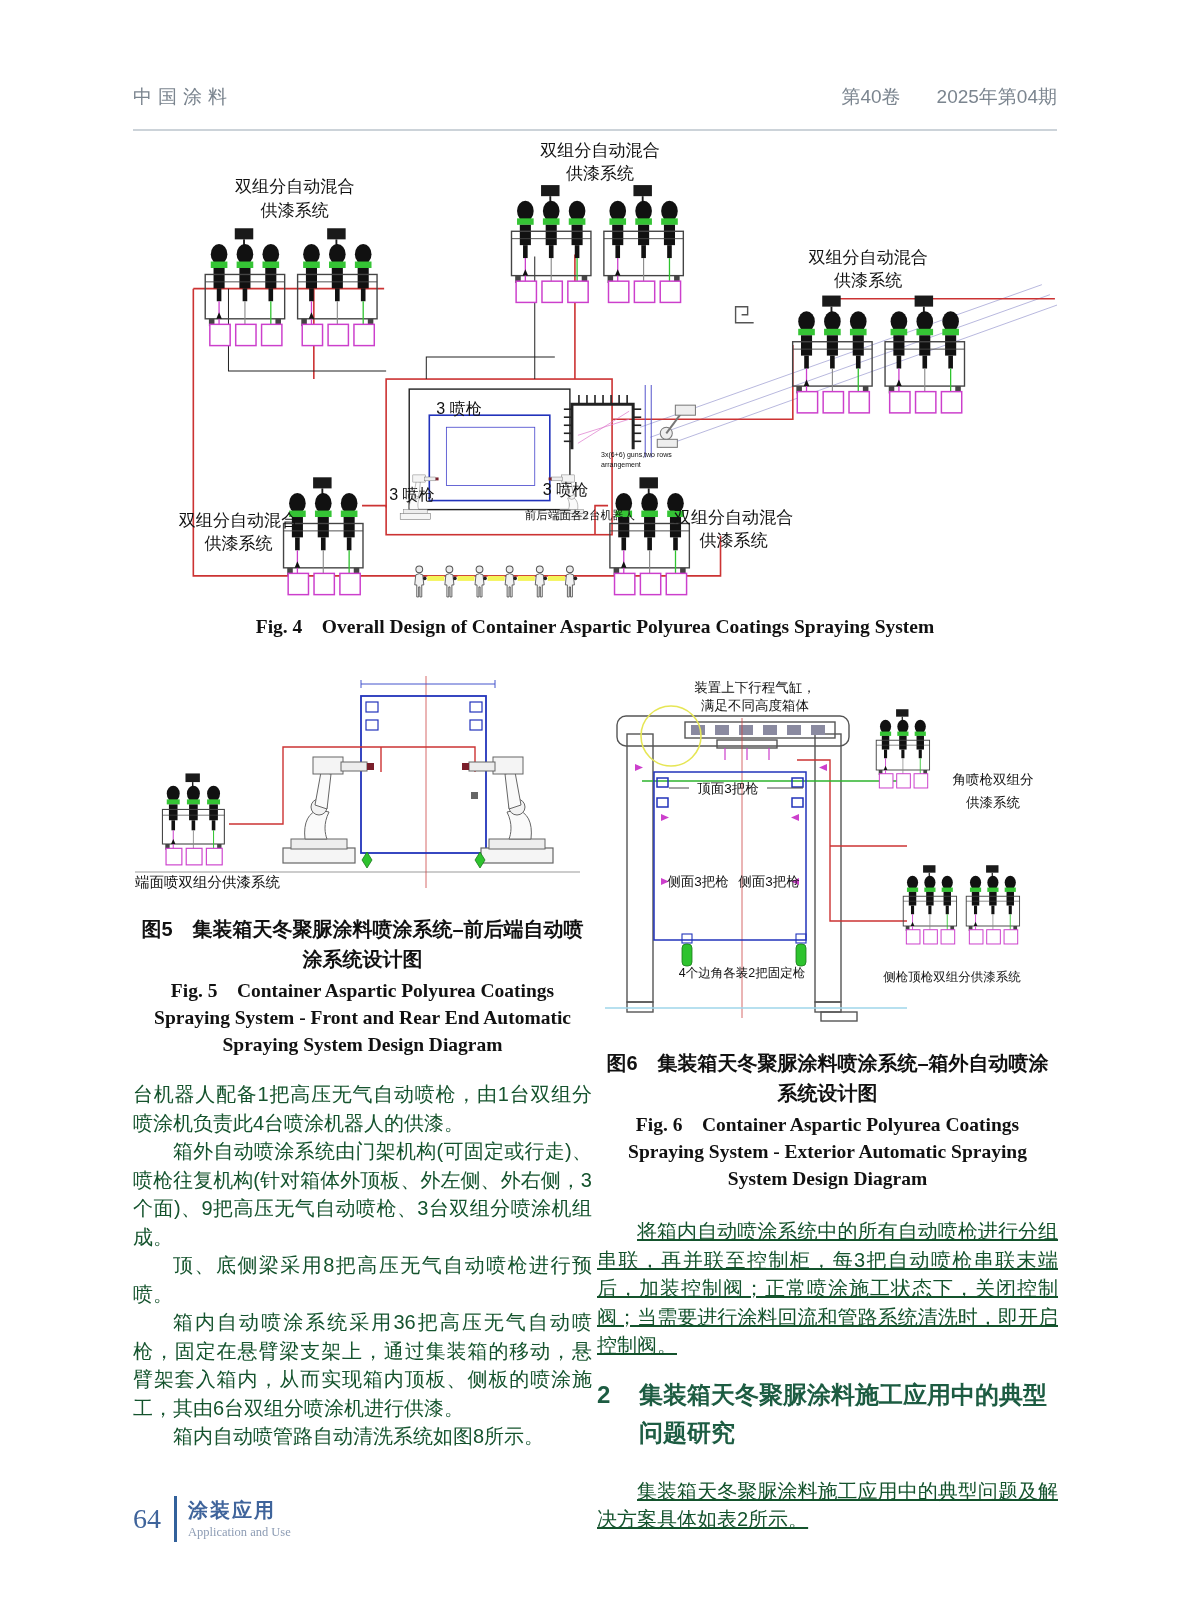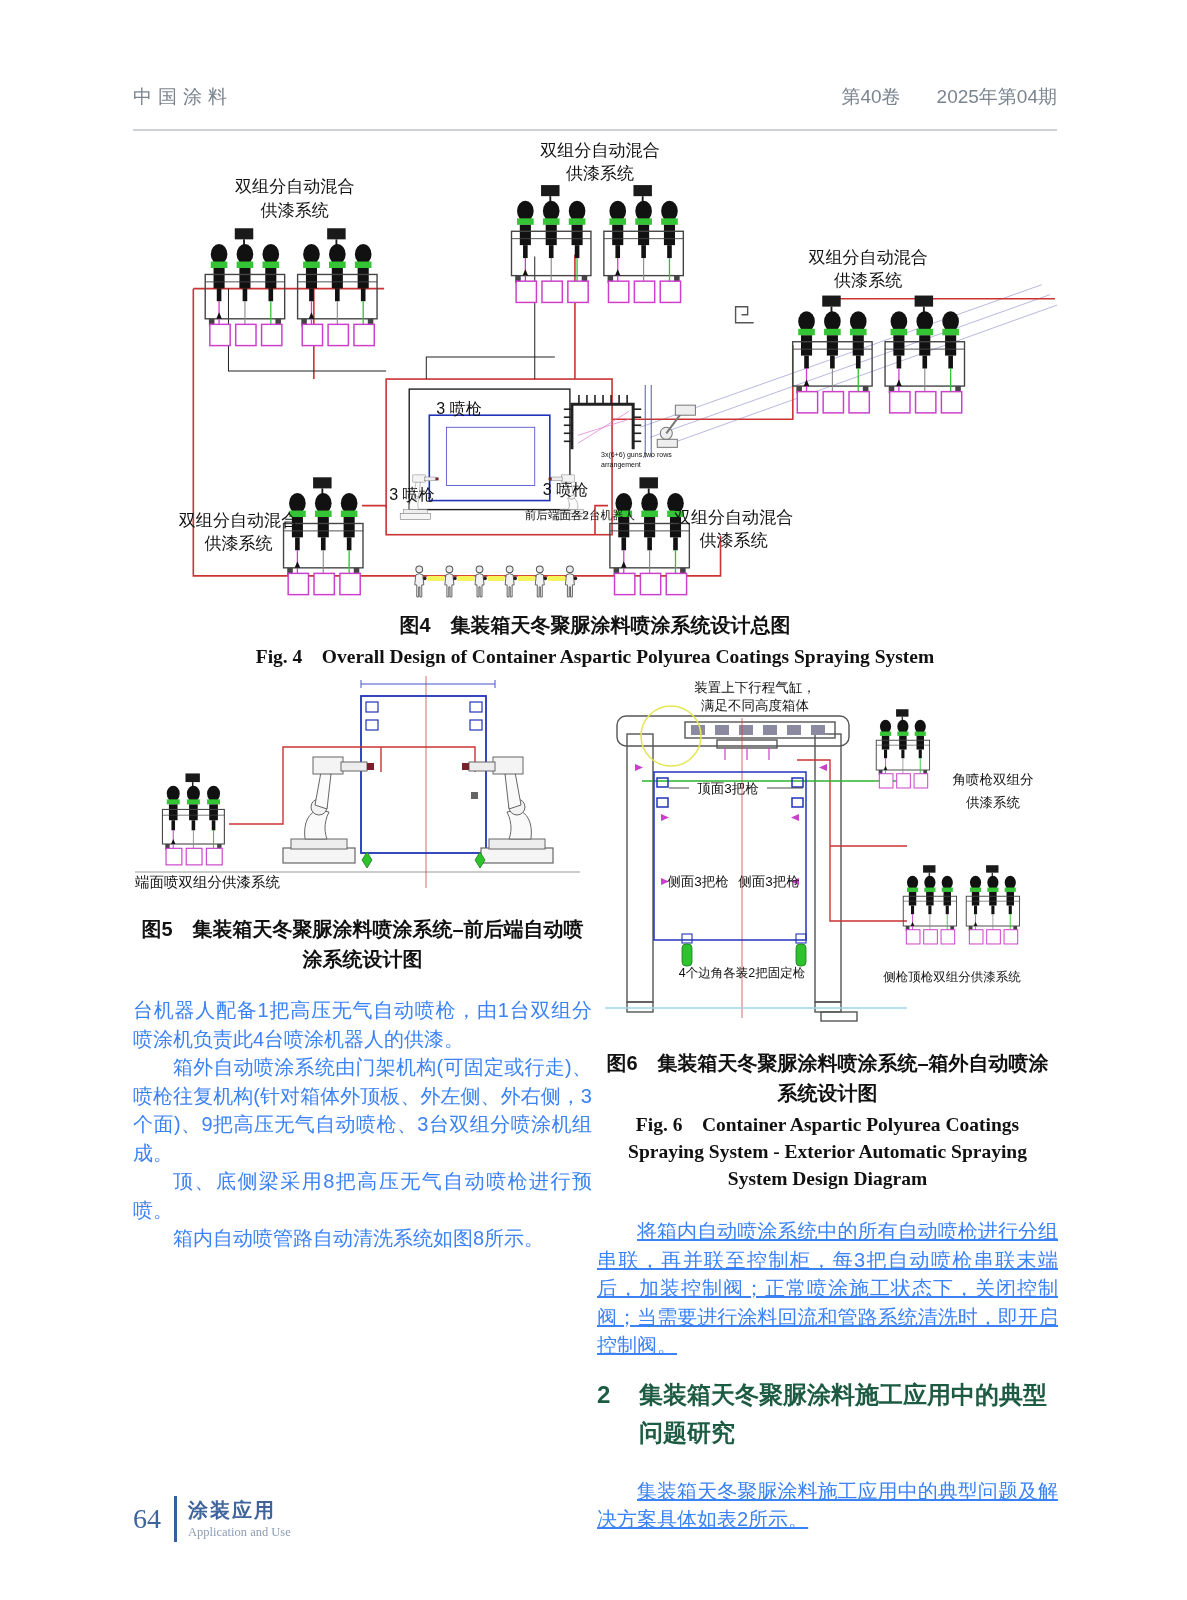--- a/index.html
+++ b/index.html
@@ -14,21 +14,21 @@
   
   .fig4{position:absolute;left:133px;top:126px;width:924px;height:480px;}
   .fig4-cap{position:absolute;left:133px;top:610px;width:924px;text-align:center;}
   .cap-zh{font-weight:bold;font-size:20px;line-height:30px;color:#111;}
   .cap-en{font-family:"Liberation Serif",serif;font-weight:bold;font-size:19.5px;line-height:27px;color:#111;margin-top:3px;}
   
   .col-left{position:absolute;left:133px;top:676px;width:459px;}
   .col-right{position:absolute;left:597px;top:668px;width:461px;}
   .col-left .cap-zh{margin-top:18px;}
   .col-right .cap-zh{margin-top:20px;}
-  .body-text{margin-top:22px;font-size:20px;line-height:28.5px;text-align:justify;color:#3b82f6;}
+  .body-text{margin-top:22px;font-size:20px;line-height:28.5px;text-align:justify;color:#14532d;}
   .col-right .body-text{margin-top:25px;text-decoration:underline;}
   .body-text p{margin:0;text-indent:2em;}
   .body-text p.noindent{text-indent:0;}
   .sec-head{display:flex;margin-top:16px;color:#1d5c42;font-weight:bold;font-size:24px;line-height:38px;}
   .sec-head .num{width:42px;flex:none;}
   .after-head{margin-top:4px;}
   
   .footer{position:absolute;left:133px;top:1496px;display:flex;align-items:center;}
   .footer .pgnum{font-family:"Liberation Serif",serif;font-size:28px;color:#3f649b;margin-right:13px;}
   .footer .bar{width:3px;height:46px;background:#32619b;margin-right:11px;}
@@ -218,21 +218,20 @@
       <text x="302" y="287">3 喷枪</text>
       <text x="255" y="372">3 喷枪</text>
       <text x="408" y="367">3 喷枪</text>
     </g>
     <text x="445" y="391" text-anchor="middle" font-size="11.5">前后端面各2台机器人</text>
     <text x="466" y="330" font-size="7" fill="#334">3x(6+6) guns,two rows</text>
     <text x="466" y="340" font-size="7" fill="#334">arrangement</text>
   </svg>
 
   <div class="fig4-cap">
-    <div class="cap-zh">图4　集装箱天冬聚脲涂料喷涂系统设计总图</div>
     <div class="cap-en">Fig. 4　Overall Design of Container Aspartic Polyurea Coatings Spraying System</div>
   </div>
 
   <div class="col-left">
     <svg viewBox="0 0 459 216" width="459" height="216">
       <line x1="2" y1="196" x2="447" y2="196" stroke="#999" stroke-width="1.2"></line>
       <line x1="293" y1="0" x2="293" y2="212" stroke="#cc4444" stroke-width="0.8"></line>
 
       <g>
         <rect x="228" y="20" width="125" height="157" fill="none" stroke="#2233bb" stroke-width="1.8"></rect>
@@ -257,25 +256,27 @@
       <use href="#robot5" transform="translate(420,68) scale(-1,1)"></use>
 
       <g fill="#2ec32e" stroke="#1a7a1a" stroke-width="0.8">
         <path d="M234,176 L239,184 L234,192 L229,184 Z"></path>
         <path d="M347,176 L352,184 L347,192 L342,184 Z"></path>
       </g>
       <text x="2" y="211" font-size="14.5">端面喷双组分供漆系统</text>
     </svg>
 
     <div class="cap-zh" style="text-align:center">图5　集装箱天冬聚脲涂料喷涂系统–前后端自动喷涂系统设计图</div>
+    <div class="cap-en" style="text-align:center">Fig. 5　Container Aspartic Polyurea Coatings Spraying System - Front and Rear End Automatic Spraying System Design Diagram</div>
 
     <div class="body-text">
       <p class="noindent">台机器人配备1把高压无气自动喷枪，由1台双组分喷涂机负责此4台喷涂机器人的供漆。</p>
       <p>箱外自动喷涂系统由门架机构(可固定或行走)、喷枪往复机构(针对箱体外顶板、外左侧、外右侧，3个面)、9把高压无气自动喷枪、3台双组分喷涂机组成。</p>
       <p>顶、底侧梁采用8把高压无气自动喷枪进行预喷。</p>
+      <p>箱内自动喷涂系统采用36把高压无气自动喷枪，固定在悬臂梁支架上，通过集装箱的移动，悬臂架套入箱内，从而实现箱内顶板、侧板的喷涂施工，其由6台双组分喷涂机进行供漆。</p>
       <p>箱内自动喷管路自动清洗系统如图8所示。</p>
     </div>
   </div>
 
   <div class="col-right">
     <svg viewBox="0 0 461 356" width="461" height="356">
 
       <g fill="none" stroke="#555" stroke-width="1.4">
         <rect x="20" y="48" width="232" height="30" rx="9"></rect>
         <rect x="30" y="66" width="26" height="268"></rect>

